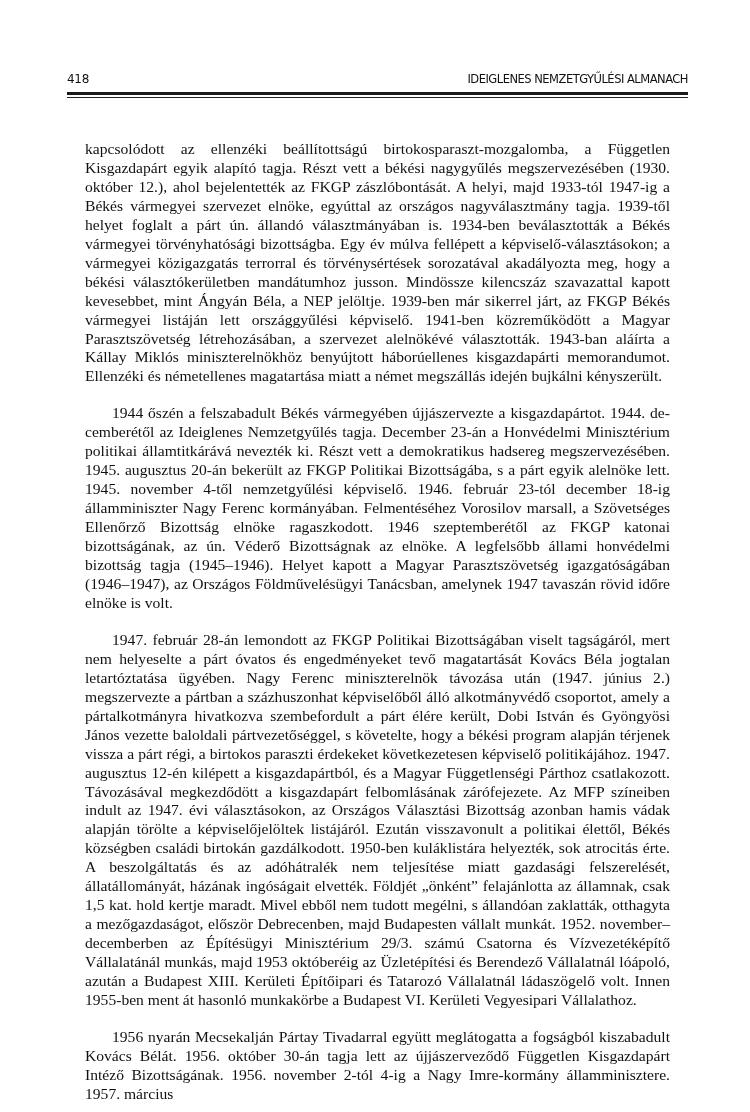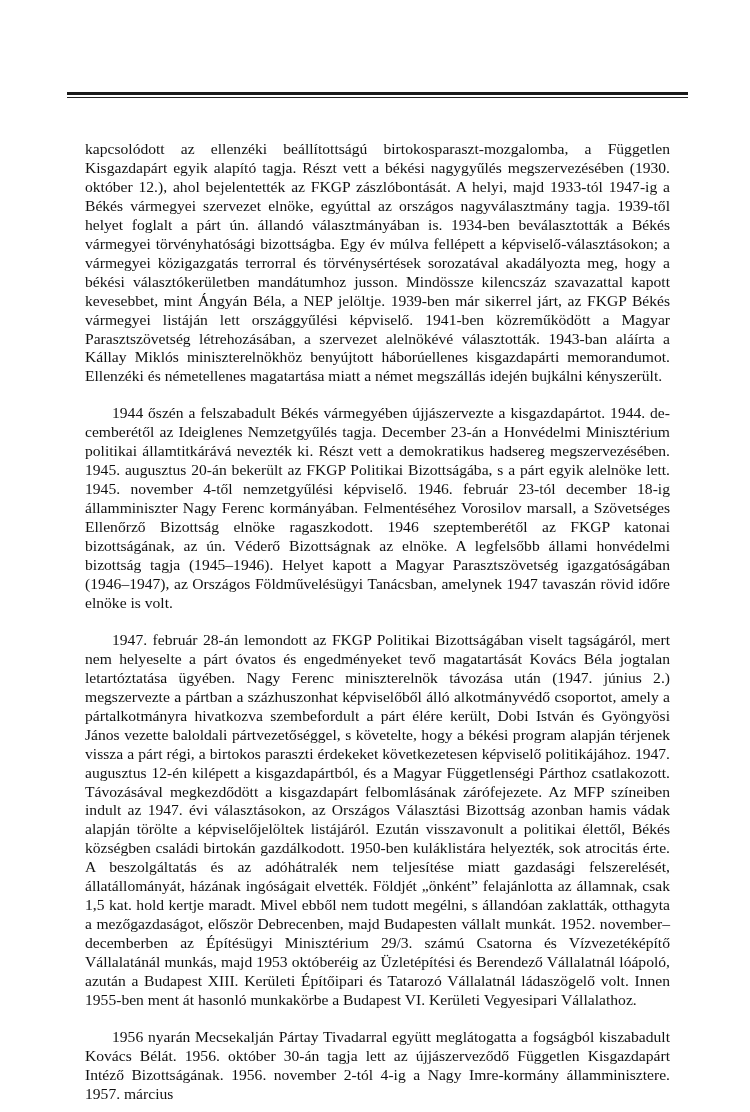--- a/index.html
+++ b/index.html
@@ -14,20 +14,24 @@
     font-family: "Liberation Serif", serif; font-size: 15.6px; line-height: 18.95px; color: #111;
     text-align: justify; hyphens: manual; }
   .body-text p { margin: 18px; }
   .body-text p.indent { text-indent: 27px; }
   .body-text p.cont { text-indent: 0; }
 </style>
 </head>
 <body>
 
 <div class="page">
+  <div class="running-head">
+    <span class="page-number">418</span>
+    <span class="book-title">IDEIGLENES NEMZETGYŰLÉSI ALMANACH</span>
+  </div>
   <div class="rule-thick"></div>
   <div class="rule-thin"></div>
 
   <div class="body-text">
     <p class="cont">kapcsolódott az ellenzéki beállítottságú birtokosparaszt-mozgalomba, a Független Kisgazdapárt egyik alapító tagja. Részt vett a békési nagygyűlés megszervezésében (1930. október 12.), ahol bejelentették az FKGP zászlóbontását. A helyi, majd 1933-tól 1947-ig a Békés vármegyei szer­vezet elnöke, egyúttal az országos nagyválasztmány tagja. 1939-től helyet foglalt a párt ún. ál­landó választmányában is. 1934-ben beválasztották a Békés vármegyei törvényhatósági bizott­ságba. Egy év múlva fellépett a képviselő-választásokon; a vármegyei közigazgatás terrorral és törvénysértések sorozatával akadályozta meg, hogy a békési választókerületben mandátumhoz jusson. Mindössze kilencszáz szavazattal kapott kevesebbet, mint Ángyán Béla, a NEP jelöltje. 1939-ben már sikerrel járt, az FKGP Békés vármegyei listáján lett országgyűlési képviselő. 1941-ben közreműködött a Magyar Parasztszövetség létrehozásában, a szervezet alelnökévé választották. 1943-ban aláírta a Kállay Miklós miniszterelnökhöz benyújtott háborúellenes kis­gazdapárti memorandumot. Ellenzéki és németellenes magatartása miatt a német megszállás ide­jén bujkálni kényszerült.</p>
     <p class="indent">1944 őszén a felszabadult Békés vármegyében újjászervezte a kisgazdapártot. 1944. de­cemberétől az Ideiglenes Nemzetgyűlés tagja. December 23-án a Honvédelmi Minisztérium poli­tikai államtitkárává nevezték ki. Részt vett a demokratikus hadsereg megszervezésében. 1945. augusztus 20-án bekerült az FKGP Politikai Bizottságába, s a párt egyik alelnöke lett. 1945. no­vember 4-től nemzetgyűlési képviselő. 1946. február 23-tól december 18-ig államminiszter Nagy Ferenc kormányában. Felmentéséhez Vorosilov marsall, a Szövetséges Ellenőrző Bizottság elnö­ke ragaszkodott. 1946 szeptemberétől az FKGP katonai bizottságának, az ún. Véderő Bizottság­nak az elnöke. A legfelsőbb állami honvédelmi bizottság tagja (1945–1946). Helyet kapott a Ma­gyar Parasztszövetség igazgatóságában (1946–1947), az Országos Földművelésügyi Tanácsban, amelynek 1947 tavaszán rövid időre elnöke is volt.</p>
     <p class="indent">1947. február 28-án lemondott az FKGP Politikai Bizottságában viselt tagságáról, mert nem helyeselte a párt óvatos és engedményeket tevő magatartását Kovács Béla jogtalan letartóztatása ügyében. Nagy Ferenc miniszterelnök távozása után (1947. június 2.) megszervezte a pártban a százhuszonhat képviselőből álló alkotmányvédő csoportot, amely a pártalkotmányra hivatkozva szembefordult a párt élére került, Dobi István és Gyöngyösi János vezette baloldali pártvezető­séggel, s követelte, hogy a békési program alapján térjenek vissza a párt régi, a birtokos paraszti érdekeket következetesen képviselő politikájához. 1947. augusztus 12-én kilépett a kisgazdapárt­ból, és a Magyar Függetlenségi Párthoz csatlakozott. Távozásával megkezdődött a kisgazdapárt felbomlásának zárófejezete. Az MFP színeiben indult az 1947. évi választásokon, az Országos Választási Bizottság azonban hamis vádak alapján törölte a képviselőjelöltek listájáról. Ezután visszavonult a politikai élettől, Békés községben családi birtokán gazdálkodott. 1950-ben kulák­listára helyezték, sok atrocitás érte. A beszolgáltatás és az adóhátralék nem teljesítése miatt gaz­dasági felszerelését, állatállományát, házának ingóságait elvették. Földjét „önként” felajánlotta az államnak, csak 1,5 kat. hold kertje maradt. Mivel ebből nem tudott megélni, s állandóan zak­latták, otthagyta a mezőgazdaságot, először Debrecenben, majd Budapesten vállalt munkát. 1952. november–decemberben az Építésügyi Minisztérium 29/3. számú Csatorna és Vízvezeték­építő Vállalatánál munkás, majd 1953 októberéig az Üzletépítési és Berendező Vállalatnál ló­ápoló, azután a Budapest XIII. Kerületi Építőipari és Tatarozó Vállalatnál ládaszögelő volt. In­nen 1955-ben ment át hasonló munkakörbe a Budapest VI. Kerületi Vegyesipari Vállalathoz.</p>
     <p class="indent">1956 nyarán Mecsekalján Pártay Tivadarral együtt meglátogatta a fogságból kiszabadult Kovács Bélát. 1956. október 30-án tagja lett az újjászerveződő Független Kisgazdapárt Intéző Bizottságának. 1956. november 2-tól 4-ig a Nagy Imre-kormány államminisztere. 1957. március</p>
   </div>
 </div>

